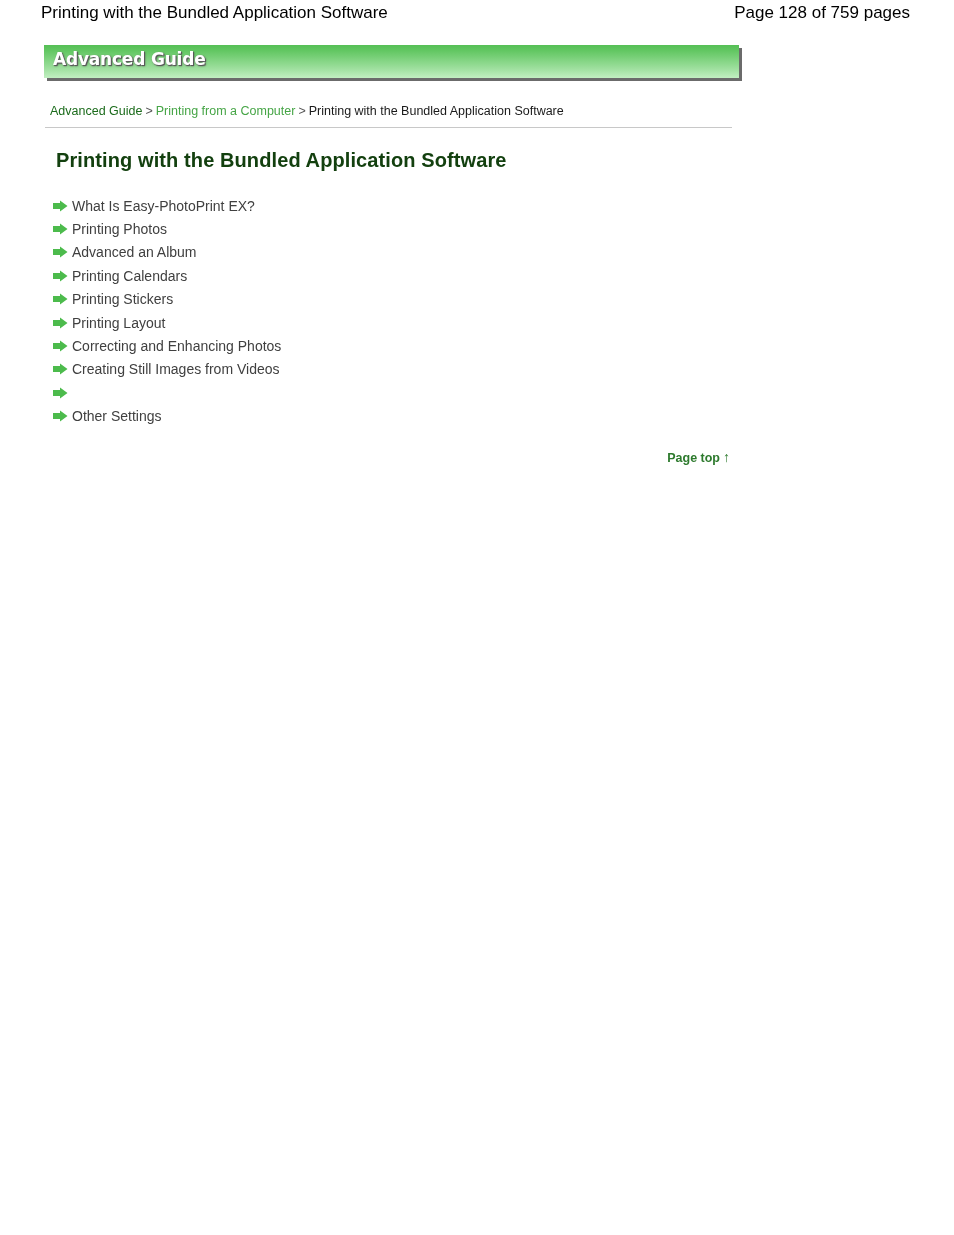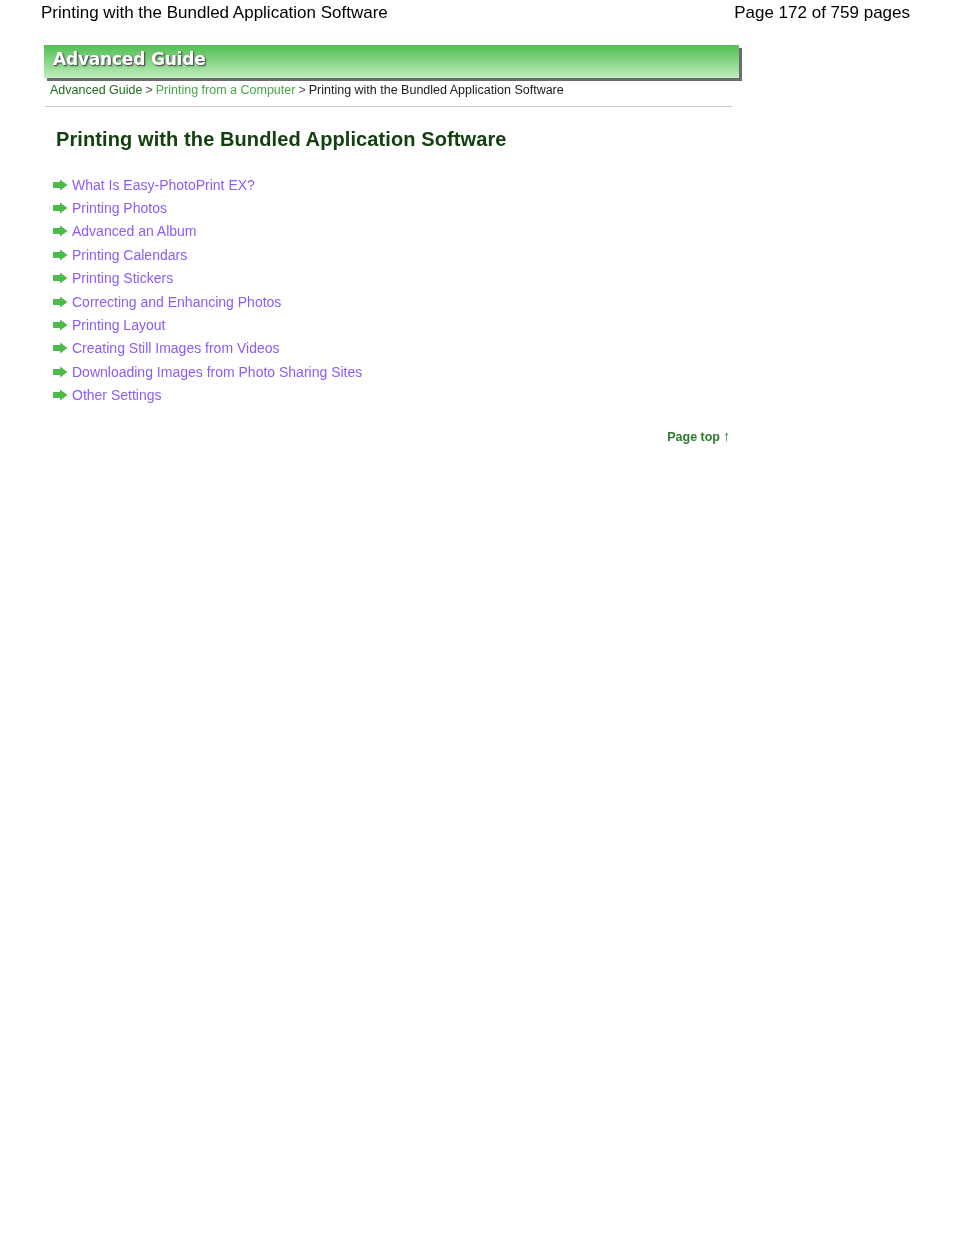--- a/index.html
+++ b/index.html
@@ -67,21 +67,21 @@
     font-weight: bold;
     letter-spacing: -0.2px;
     color: #ffffff;
     text-shadow: 1px 1px 0 #5a5a5a, 1px 1px 2px #4a4a4a;
     white-space: nowrap;
     font-family: "DejaVu Sans", sans-serif;
   }
 
   
   .breadcrumb {
-    margin-top: 5px;
+    margin-top: 26px;
     padding-left: 6px;
     font-size: 12.5px;
     line-height: 15px;
     white-space: nowrap;
   }
   .breadcrumb .crumb-root { color: #1b6b1b; }
   .breadcrumb .crumb-mid  { color: #46a546; }
   .breadcrumb .crumb-cur  { color: #1a1a1a; }
   .breadcrumb .crumb-sep  { color: #555555; padding: 0 3px; }
 
@@ -121,21 +121,21 @@
     height: 12px;
     margin-right: 4px;
     display: inline-block;
     position: relative;
     top: 0px;
   }
   .arrow-icon svg { display: block; }
   .link-text {
     font-size: 14px;
     line-height: 18px;
-    color: #8b5cf6;
+    color: #404040;
     white-space: nowrap;
   }
 
   
   .page-top {
     margin-top: 20px;
     width: 700px;
     text-align: right;
     padding-right: 14px;
     box-sizing: border-box;
@@ -149,21 +149,21 @@
     font-size: 14px;
     color: #2d7a2d;
     margin-left: 3px;
   }
 </style>
 </head>
 <body>
 
 <div class="page-header">
   <div class="hdr-title">Printing with the Bundled Application Software</div>
-  <div class="hdr-pageinfo">Page 172 of 759 pages</div>
+  <div class="hdr-pageinfo">Page 128 of 759 pages</div>
 </div>
 
 <div class="content">
 
   <div class="guide-banner">
     <span class="banner-text">Advanced Guide</span>
   </div>
 
   <div class="breadcrumb">
     <span class="crumb-root">Advanced Guide</span><span class="crumb-sep">&gt;</span><span class="crumb-mid">Printing from a Computer</span><span class="crumb-sep">&gt;</span><span class="crumb-cur">Printing with the Bundled Application Software</span>
@@ -213,45 +213,44 @@
           </svg>
       </span>
       <span class="link-text">Printing Stickers</span>
     </li>
     <li>
       <span class="arrow-icon">
         <svg width="15" height="12" viewBox="0 0 15 12">
             <path d="M0 3 H7 V0.5 L14.5 6 L7 11.5 V9 H0 Z" fill="#4cbb4c"></path>
           </svg>
       </span>
+      <span class="link-text">Printing Layout</span>
+    </li>
+    <li>
+      <span class="arrow-icon">
+        <svg width="15" height="12" viewBox="0 0 15 12">
+            <path d="M0 3 H7 V0.5 L14.5 6 L7 11.5 V9 H0 Z" fill="#4cbb4c"></path>
+          </svg>
+      </span>
       <span class="link-text">Correcting and Enhancing Photos</span>
     </li>
     <li>
       <span class="arrow-icon">
         <svg width="15" height="12" viewBox="0 0 15 12">
             <path d="M0 3 H7 V0.5 L14.5 6 L7 11.5 V9 H0 Z" fill="#4cbb4c"></path>
           </svg>
       </span>
-      <span class="link-text">Printing Layout</span>
-    </li>
-    <li>
-      <span class="arrow-icon">
-        <svg width="15" height="12" viewBox="0 0 15 12">
-            <path d="M0 3 H7 V0.5 L14.5 6 L7 11.5 V9 H0 Z" fill="#4cbb4c"></path>
-          </svg>
-      </span>
       <span class="link-text">Creating Still Images from Videos</span>
     </li>
     <li>
       <span class="arrow-icon">
         <svg width="15" height="12" viewBox="0 0 15 12">
             <path d="M0 3 H7 V0.5 L14.5 6 L7 11.5 V9 H0 Z" fill="#4cbb4c"></path>
           </svg>
       </span>
-      <span class="link-text">Downloading Images from Photo Sharing Sites</span>
     </li>
     <li>
       <span class="arrow-icon">
         <svg width="15" height="12" viewBox="0 0 15 12">
             <path d="M0 3 H7 V0.5 L14.5 6 L7 11.5 V9 H0 Z" fill="#4cbb4c"></path>
           </svg>
       </span>
       <span class="link-text">Other Settings</span>
     </li>
   </ul>

